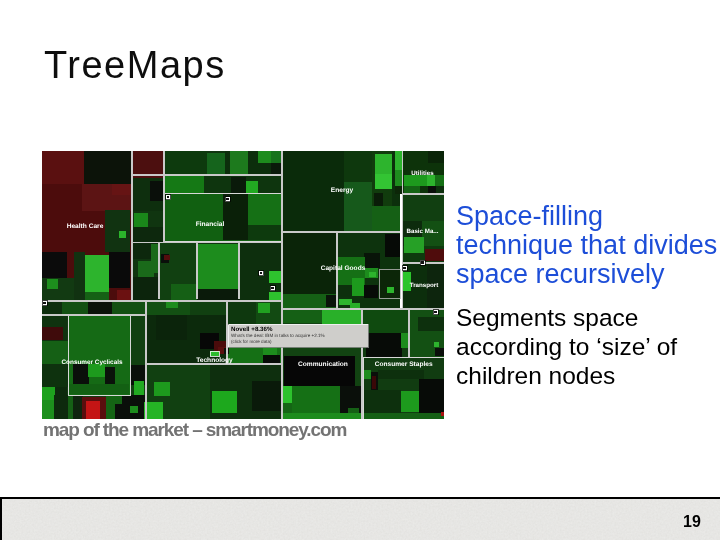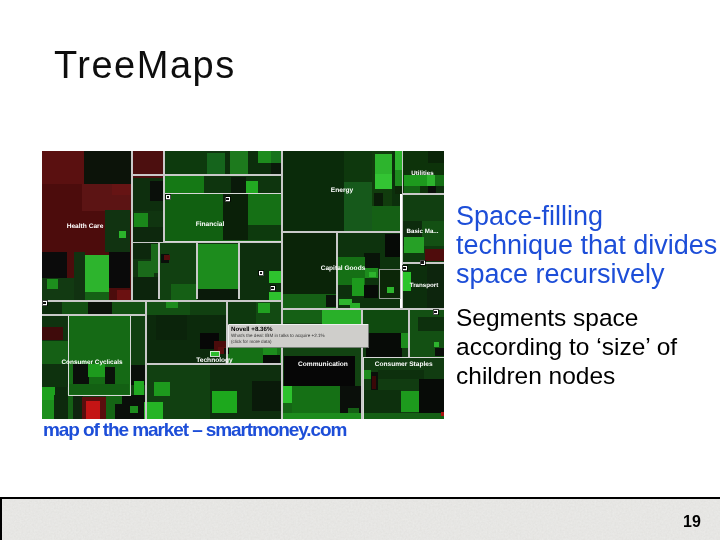--- a/index.html
+++ b/index.html
@@ -3,21 +3,21 @@
 <meta charset="utf-8">
 <style>
   html,body{margin:0;padding:0;}
   body{width:720px;height:540px;position:relative;background:#ffffff;overflow:hidden;
        font-family:"Liberation Sans",sans-serif;}
   .abs{position:absolute;transform:translateZ(0);}
 </style>
 </head>
 <body>
 
-<div class="abs" style="left:54px;top:44px;font-size:38px;line-height:42px;letter-spacing:1.5px;color:#0e0e0e;">TreeMaps</div>
+<div class="abs" style="left:44px;top:44px;font-size:38px;line-height:42px;letter-spacing:1.5px;color:#0e0e0e;">TreeMaps</div>
 
 <svg class="abs" style="left:42px;top:151px;" width="402" height="268" viewBox="0 0 402 268" shape-rendering="crispEdges" text-rendering="geometricPrecision">
 
 <rect x="0" y="0" width="90" height="150" fill="#4c0c0c"></rect>
 <rect x="0" y="0" width="42" height="33" fill="#5a1010"></rect>
 <rect x="42" y="0" width="48" height="33" fill="#0c1309"></rect>
 <rect x="40" y="33" width="50" height="27" fill="#5c1414"></rect>
 <rect x="70" y="33" width="20" height="11" fill="#661414"></rect>
 <rect x="63" y="59" width="25" height="42" fill="#113311"></rect>
 <rect x="77" y="80" width="7" height="7" fill="#2bb42b"></rect>
@@ -268,21 +268,21 @@
 <g>
       <rect x="186" y="173" width="140" height="23" fill="#cfcecb" stroke="#8f8f8f" stroke-width="0.8"></rect>
       <line x1="186.5" y1="173.5" x2="325.5" y2="173.5" stroke="#efefef" stroke-width="1"></line>
       <line x1="186.5" y1="173.5" x2="186.5" y2="195.5" stroke="#efefef" stroke-width="1"></line>
       <text x="189" y="179.6" font-size="6.2" font-weight="bold" fill="#000" font-family="Liberation Sans, sans-serif">Novell +8.36%</text>
       <text x="189" y="186.4" font-size="4.6" fill="#333" font-family="Liberation Sans, sans-serif">What's the deal: IBM in talks to acquire +2.1%</text>
       <text x="189" y="192.2" font-size="4.6" fill="#333" font-family="Liberation Sans, sans-serif">(click for more data)</text>
     </g>
 </svg>
 
-<div class="abs" style="left:43px;top:419px;font-size:19px;letter-spacing:-1.1px;font-weight:bold;color:#1d4ed8;">map of the market – smartmoney.com</div>
+<div class="abs" style="left:43px;top:419px;font-size:19px;letter-spacing:-1.1px;font-weight:bold;color:#737373;">map of the market – smartmoney.com</div>
 
 <div class="abs" style="left:456px;top:202px;font-size:27px;line-height:29px;color:#1d4ed8;">Space-filling<br>technique that divides<br>space recursively</div>
 
 <div class="abs" style="left:456px;top:303px;font-size:24.5px;line-height:29px;color:#000000;">Segments space<br>according to ‘size’ of<br>children nodes</div>
 
 <div class="abs" style="left:0;top:497px;width:720px;height:2px;background:#000;"></div>
 
 <div class="abs" style="left:0;top:497px;width:2px;height:43px;background:#000;z-index:5;"></div>
 
 <div class="abs" style="left:0;top:499px;width:720px;height:41px;background:#eae9e6;">

